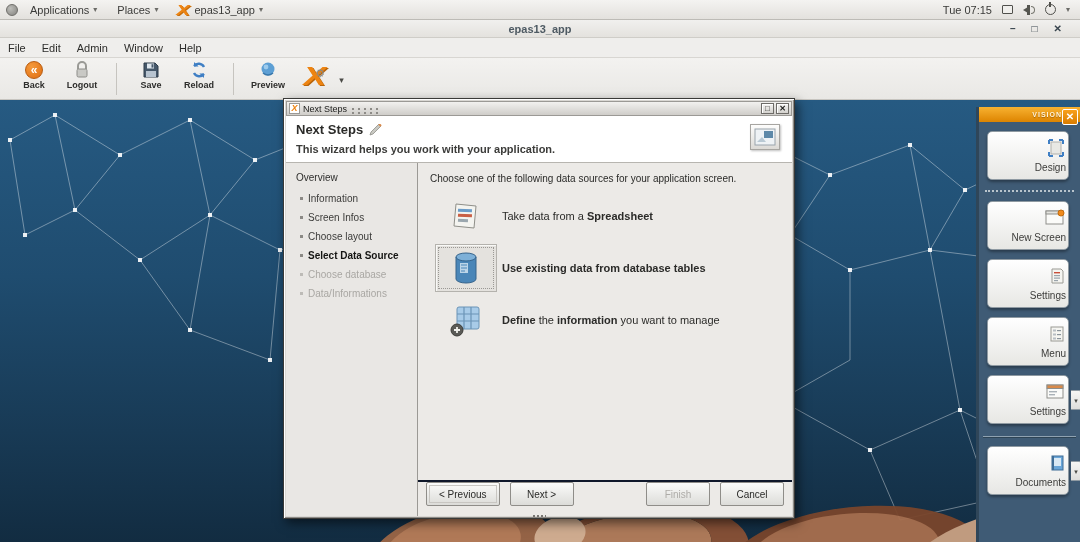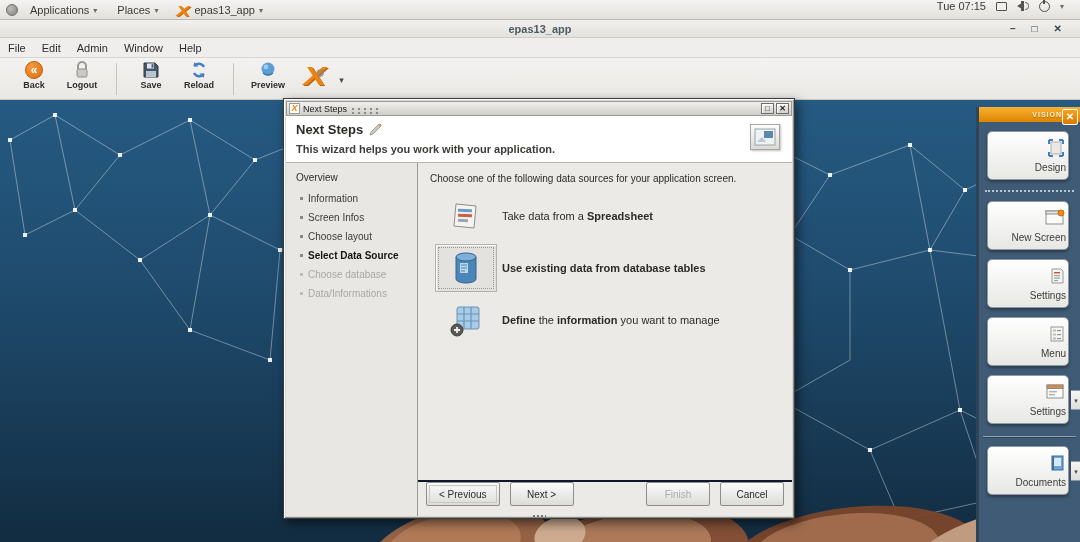--- a/index.html
+++ b/index.html
@@ -3,29 +3,29 @@
 <meta charset="utf-8">
 <style>
   * { margin:0; padding:0; box-sizing:border-box; }
   html,body { width:1080px; height:542px; overflow:hidden;
     font-family:"Liberation Sans", sans-serif; }
   .desktop { position:relative; width:1080px; height:542px; background:#163a55; }
 
   
   .panel { position:absolute; left:0; top:0; width:1080px; height:20px;
     background:linear-gradient(#f4f3f1,#e3e1dd); border-bottom:1px solid #bdbbb6;
-    display:flex; align-items:flex-start; font-size:11px; color:#3a3a38; z-index:50; }
+    display:flex; align-items:center; font-size:11px; color:#3a3a38; z-index:50; }
   .panel-left { display:flex; align-items:center; gap:4px; padding-left:6px; }
   .panel-item { display:flex; align-items:center; gap:4px; padding:0 8px; height:20px; cursor:default; }
   .caret { font-size:8px; color:#6b6b67; }
   .gnome-icon { width:12px; height:12px; border-radius:50%;
     background:radial-gradient(circle at 35% 35%, #bdbdb9, #84837f); border:1px solid #6f6e6a; }
   .xlogo-small { color:#ed8412; font-weight:bold; font-style:italic; font-size:15px;
     text-shadow:1px 1px 0 #c96d08; transform:scaleX(1.35); display:inline-block; margin-right:2px; }
-  .panel-right { margin-left:auto; display:flex; align-items:center; gap:10px; padding-right:16px; }
+  .panel-right { margin-left:auto; display:flex; align-items:center; gap:10px; padding-right:10px; }
   .clock { font-size:11px; color:#3a3a38; }
   .monitor-icon { width:11px; height:9px; border:1.5px solid #50504c; border-radius:1px; background:#f0efec; }
   .vol-icon { position:relative; width:12px; height:10px; }
   .vol-icon .spk { position:absolute; left:0; top:2px; width:0; height:0;
     border-top:3px solid transparent; border-bottom:3px solid transparent; border-right:5px solid #55554f; }
   .vol-icon .spk2 { position:absolute; left:4px; top:0; width:3px; height:10px; background:#55554f; }
   .vol-icon .wave { position:absolute; left:8px; top:1px; width:4px; height:8px;
     border:1.5px solid #77776f; border-left:none; border-radius:0 5px 5px 0; }
   .power-icon { width:11px; height:11px; border:1.5px solid #50504c; border-radius:50%; position:relative; }
   .power-icon::after { content:""; position:absolute; left:3.2px; top:-3px; width:1.6px; height:5px; background:#50504c; }

